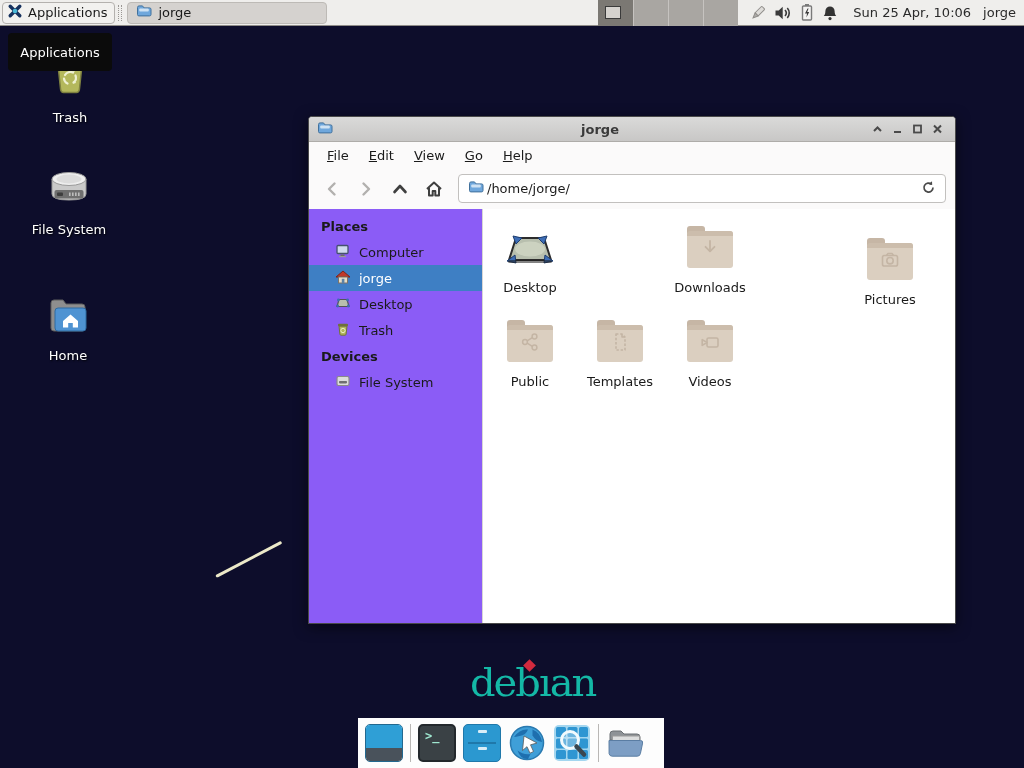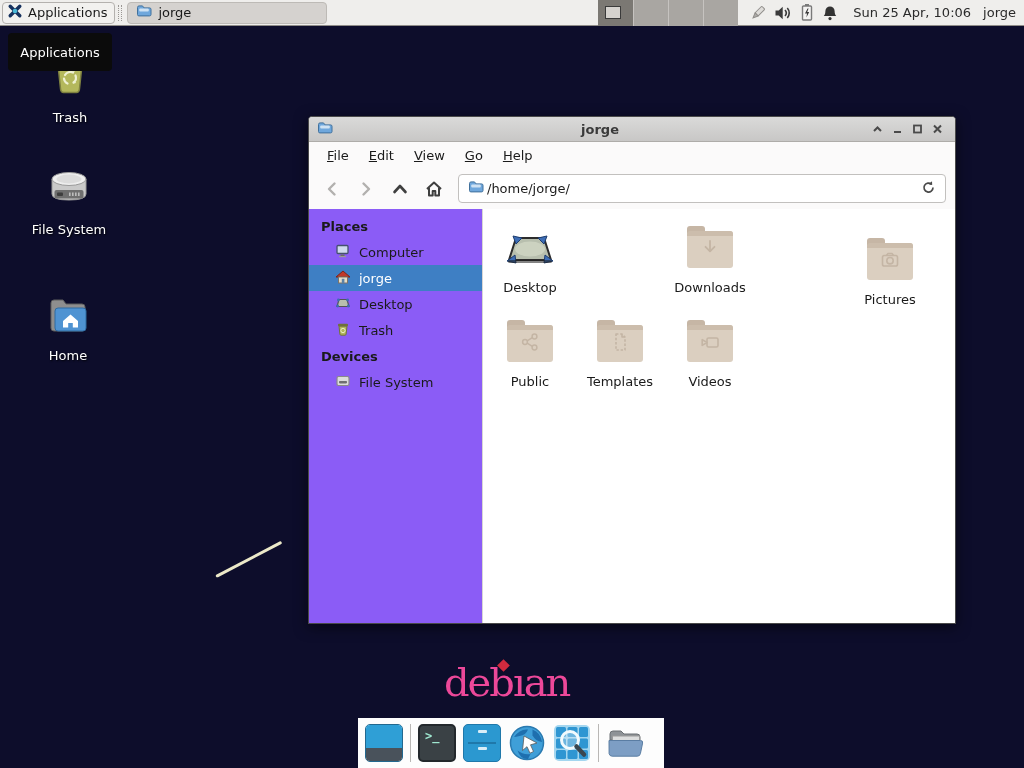--- a/index.html
+++ b/index.html
@@ -58,21 +58,21 @@
   #desk-home { left:20px; top:292px; }
 
   .stylus-stroke {
     position:absolute; left:216px; top:575px; width:74px; height:3px;
     background:#ece9c9; border-radius:2px;
     transform:rotate(-27.6deg); transform-origin:0 50%;
   }
 
   
   .debian-logo {
-    position:absolute; left:444px; top:662px; color:#ec4899;
+    position:absolute; left:470px; top:662px; color:#14b8a6;
     font-family:"DejaVu Serif", "Liberation Serif", serif;
     font-size:40px; letter-spacing:-2px; line-height:1;
   }
   .debian-diamond {
     position:absolute; left:55px; top:-1px; width:9px; height:9px;
     background:#d12a3e; transform:rotate(45deg);
   }
 
   
   .fm-window {

